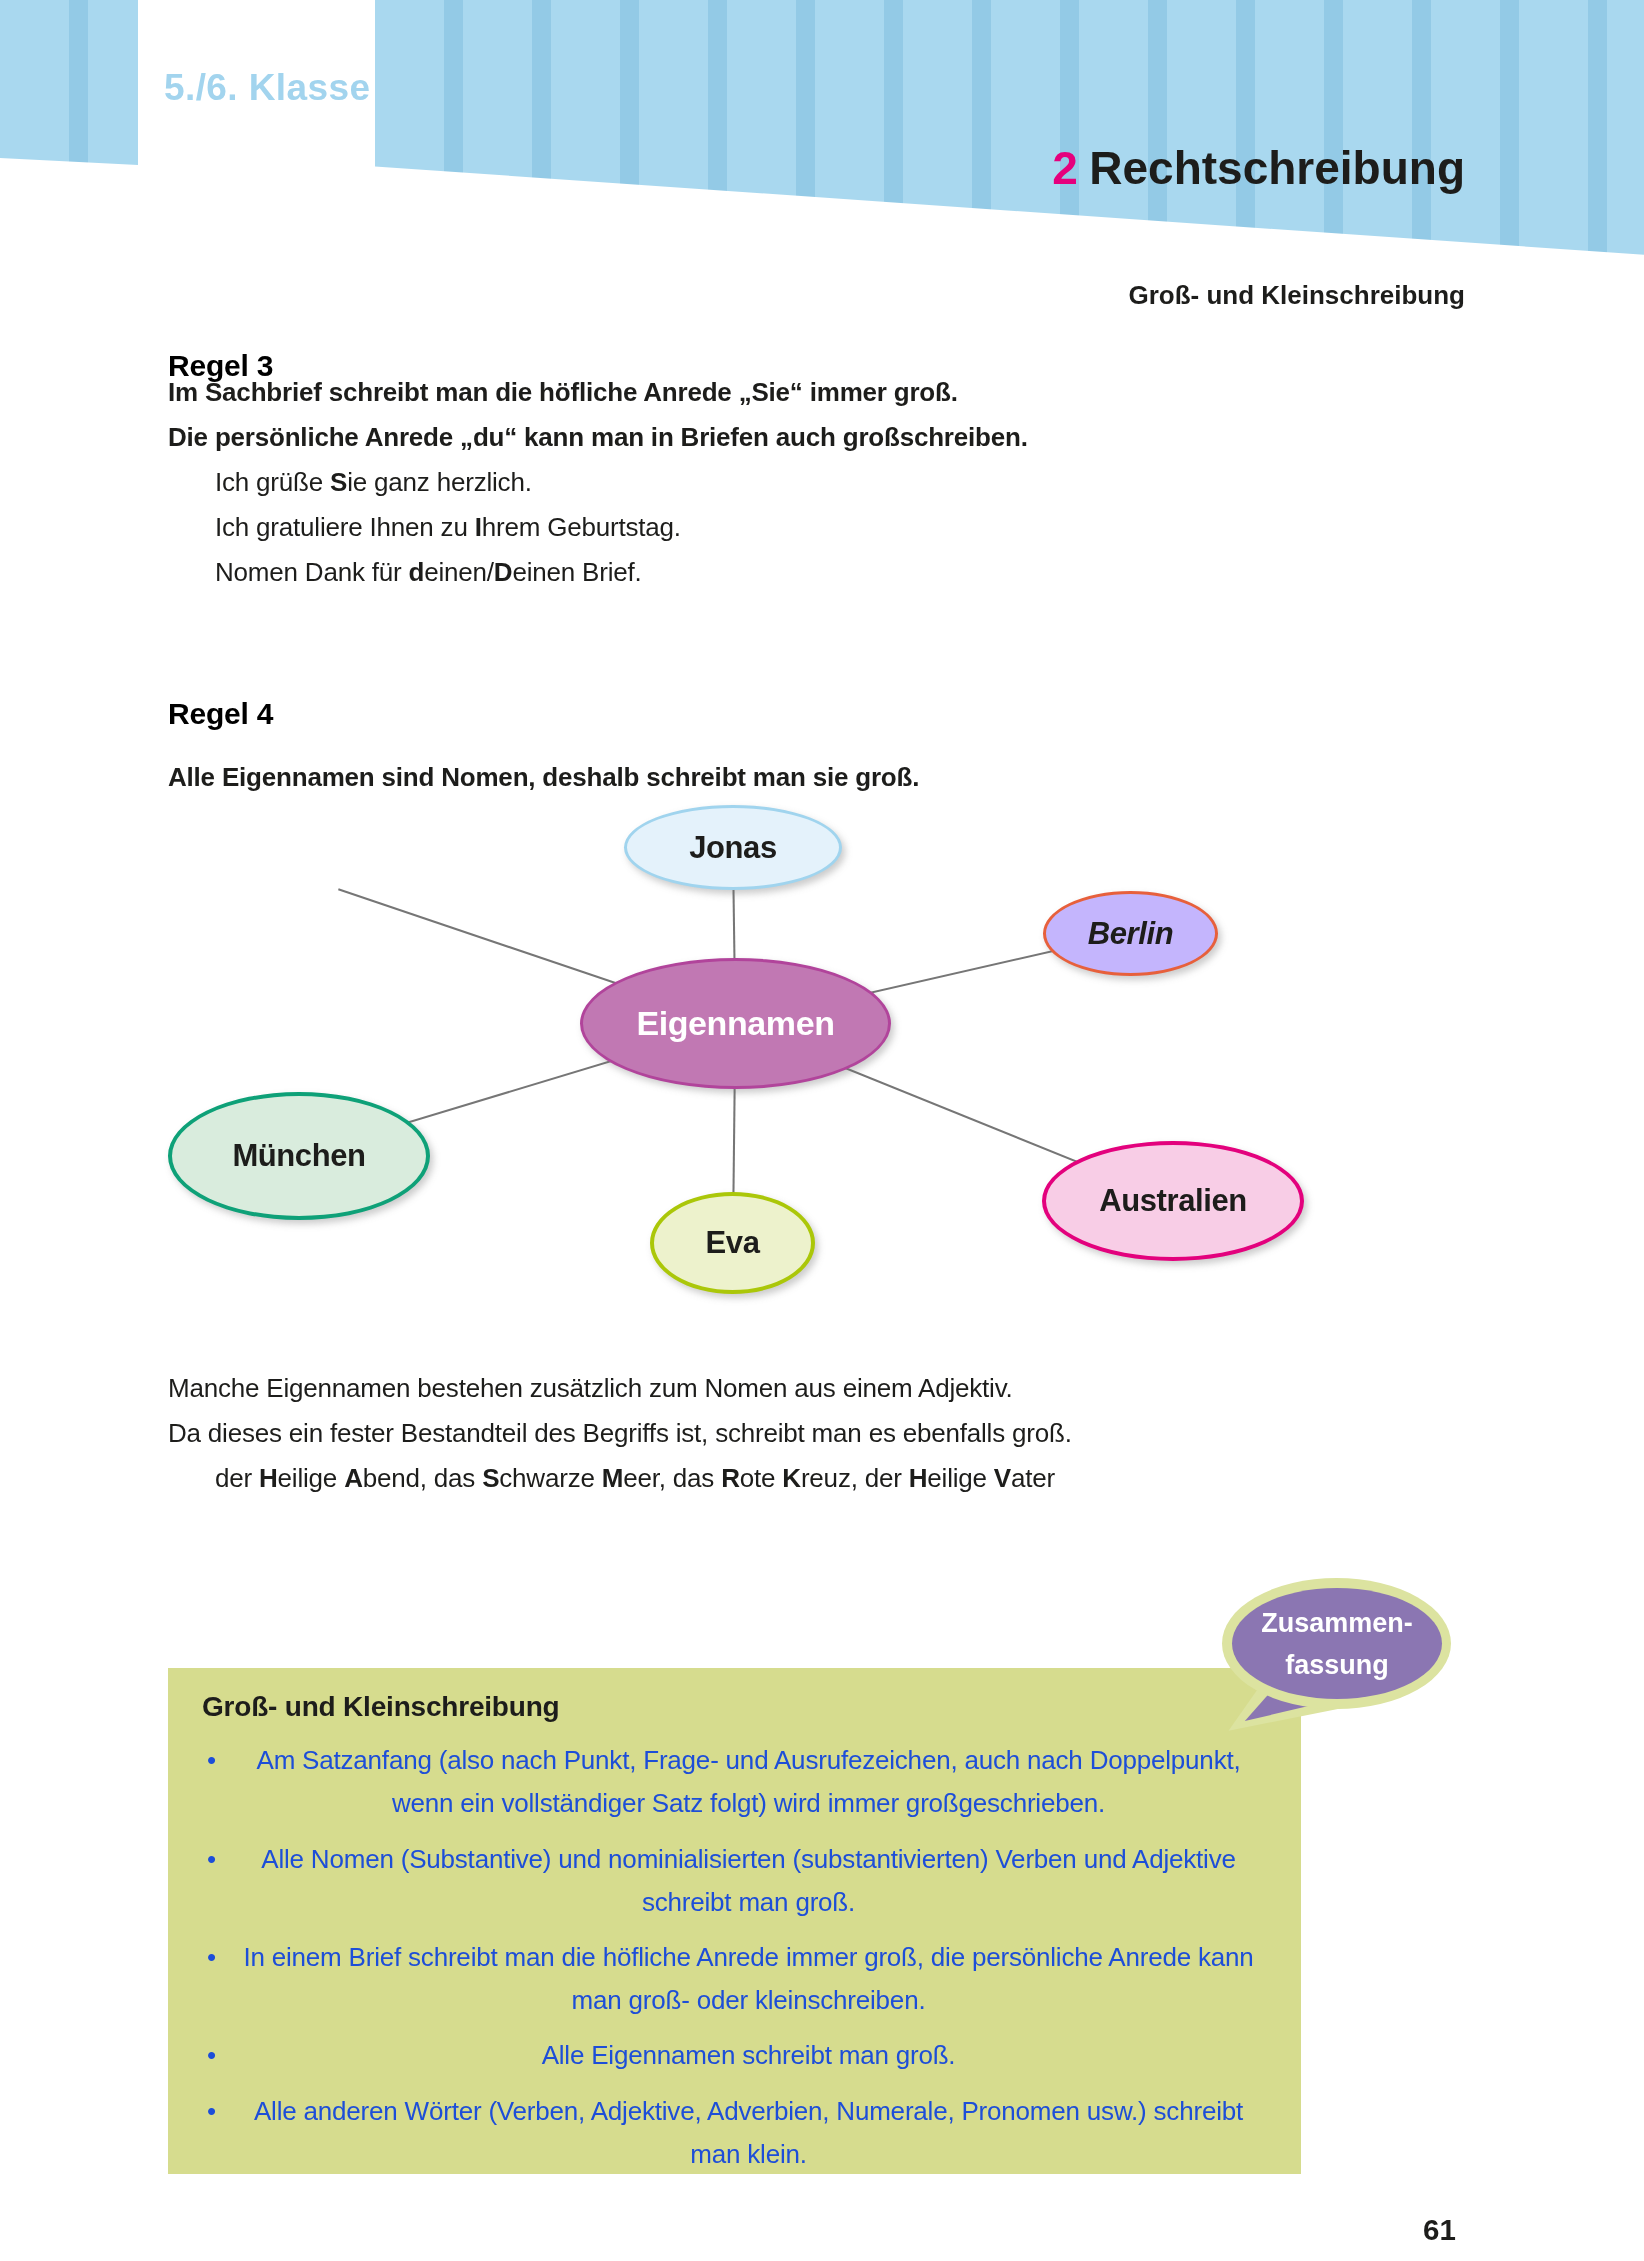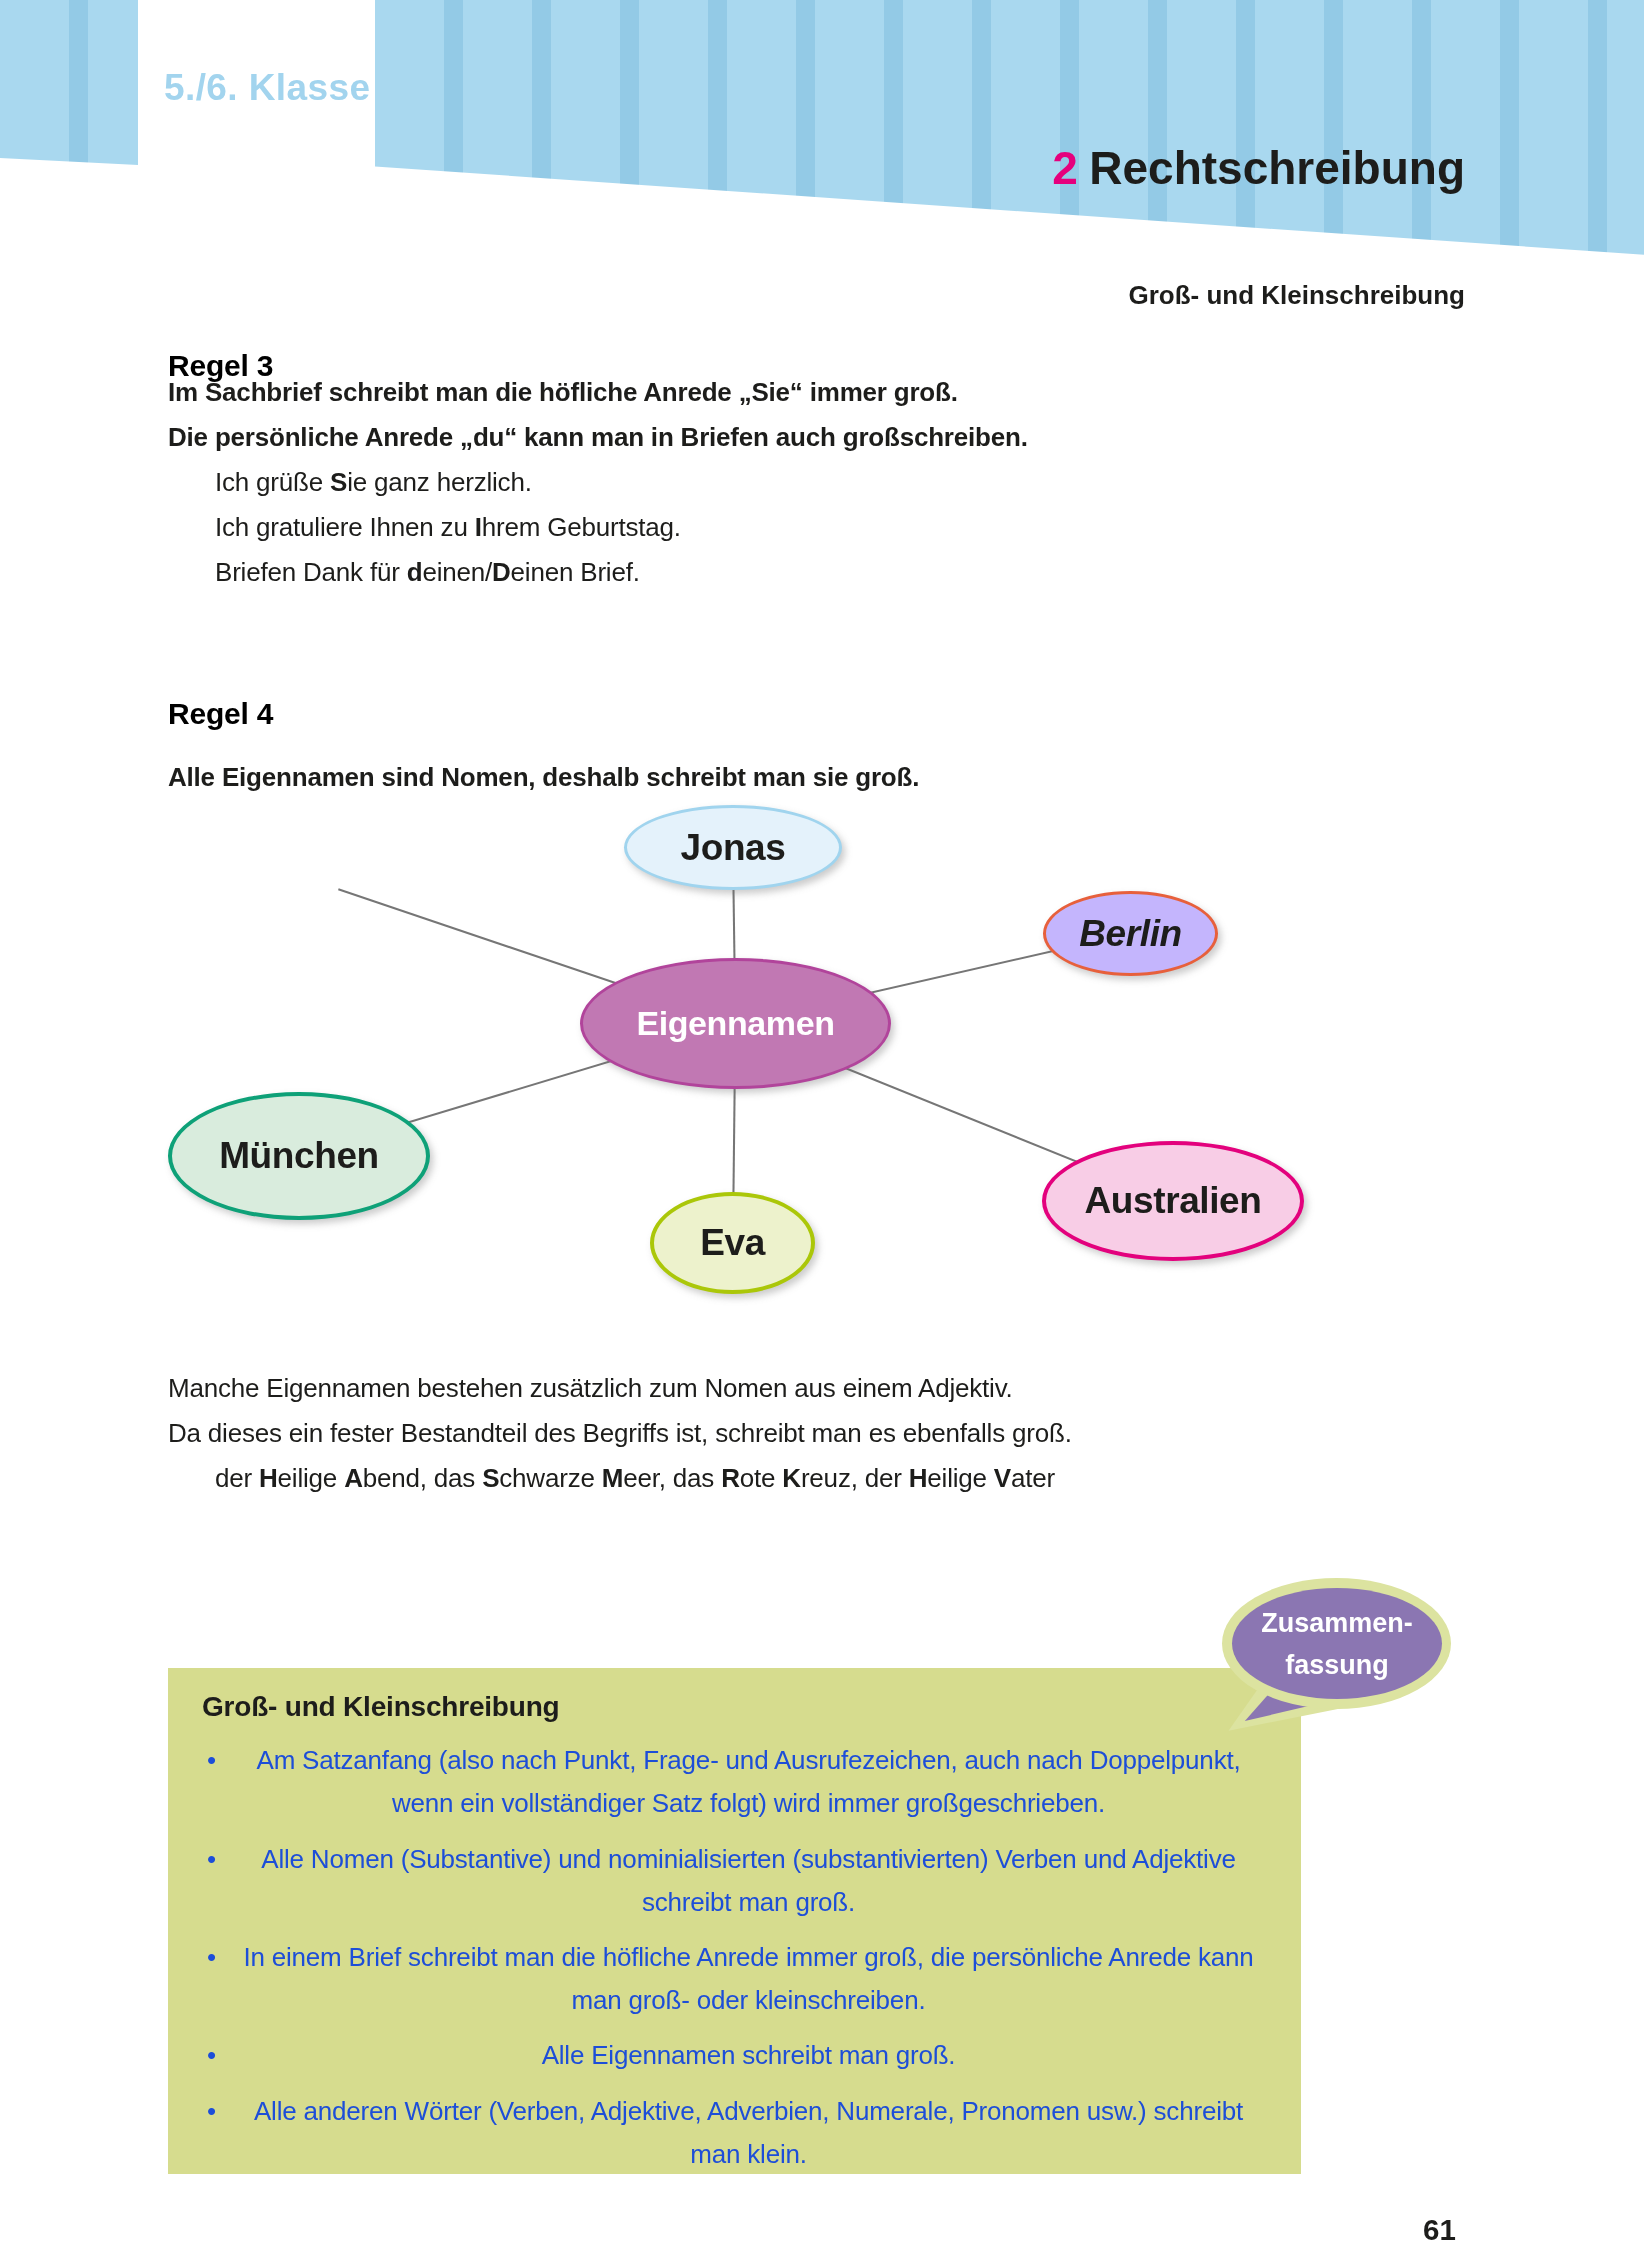--- a/index.html
+++ b/index.html
@@ -48,21 +48,21 @@
   }
   .plain-block{
     position:absolute;left:168px;
     font-size:26px;font-weight:400;line-height:45px;letter-spacing:-0.2px;white-space:nowrap;
   }
   
   .diagram-lines{position:absolute;left:123px;top:778px;}
   .node{
     position:absolute;border-style:solid;border-radius:50%;
     display:flex;align-items:center;justify-content:center;
-    font-weight:700;font-size:37px;color:#1d1d1b;letter-spacing:-0.4px;
+    font-weight:700;font-size:31px;color:#1d1d1b;letter-spacing:-0.4px;
     box-shadow:3.3px 4.1px 7.4px rgba(110,110,110,.35);
     box-sizing:border-box;text-align:center;
   }
   .node.center-node{font-size:34px;color:#ffffff;}
   .n-oesterreich{left:206px;top:831px;width:264px;height:116px;border-width:3.3px;}
   .n-jonas{left:624px;top:805px;width:218px;height:85px;border-width:3.3px;}
   .n-berlin{left:1043px;top:891px;width:175px;height:85px;border-width:3.3px;}
   .n-eigennamen{left:580px;top:958px;width:311px;height:131px;border-width:3.3px;}
   .n-muenchen{left:168px;top:1092px;width:262px;height:128px;border-width:4.1px;}
   .n-eva{left:650px;top:1192px;width:165px;height:102px;border-width:4.1px;}
@@ -112,21 +112,21 @@
   <div class="subtitle">Groß- und Kleinschreibung</div>
 
   <h2 class="regel-h" style="top:324px;">Regel 3</h2>
   <div class="rule-block" style="top:370px;">
     <div>Im Sachbrief schreibt man die höfliche Anrede „Sie“ immer groß.</div>
     <div>Die persönliche Anrede „du“ kann man in Briefen auch großschreiben.</div>
   </div>
   <div class="example-block" style="top:460px;">
     <div><span>Ich grüße </span><span class="b">S</span><span>ie ganz herzlich.</span></div>
     <div><span>Ich gratuliere Ihnen zu </span><span class="b">I</span><span>hrem Geburtstag.</span></div>
-    <div><span>Briefen Dank für </span><span class="b">d</span><span>einen/</span><span class="b">D</span><span>einen Brief.</span></div>
+    <div><span>Nomen Dank für </span><span class="b">d</span><span>einen/</span><span class="b">D</span><span>einen Brief.</span></div>
   </div>
 
   <h2 class="regel-h" style="top:672px;">Regel 4</h2>
   <div class="rule-block" style="top:719px;margin-top:36px;">Alle Eigennamen sind Nomen, deshalb schreibt man sie groß.</div>
 
   <svg class="diagram-lines" width="1228" height="573" viewBox="0 0 1500 700">
     <g stroke="#767676" stroke-width="2.5">
       <line x1="748" y1="300" x2="263" y2="136"></line>
       <line x1="748" y1="300" x2="745" y2="85"></line>
       <line x1="748" y1="300" x2="1230" y2="190"></line>

